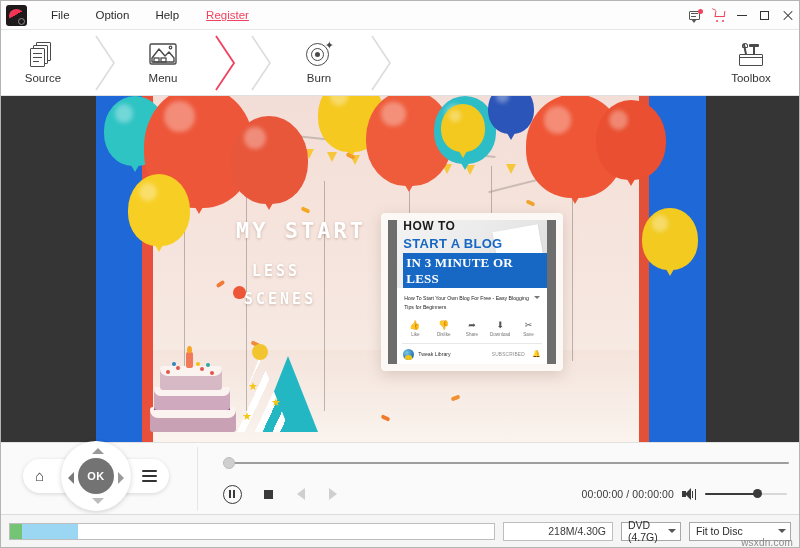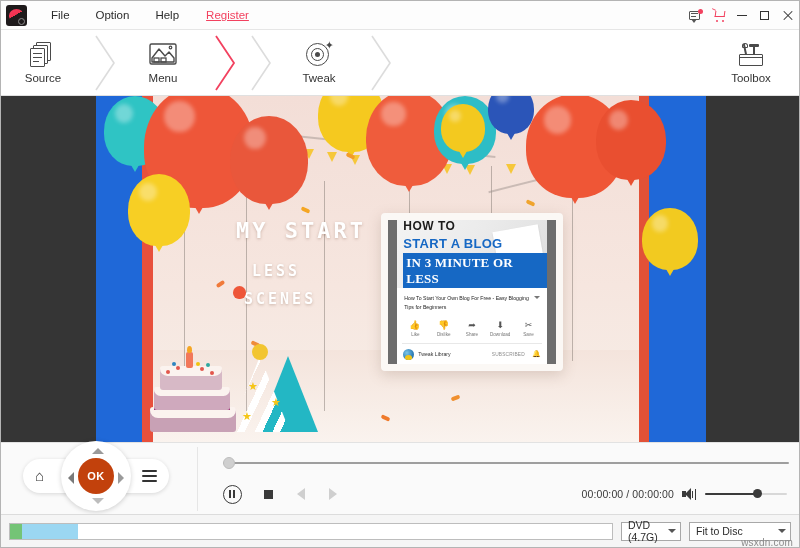--- a/index.html
+++ b/index.html
@@ -451,21 +451,21 @@
   .ic-list span:nth-child(2){ top:5px; }
   .ic-list span:nth-child(3){ top:10px; }
   .dpad {
     position: absolute; left: 42px; top: 0px;
     width: 70px; height: 70px; border-radius: 50%;
     background: #fff; box-shadow: 0 1px 5px rgba(0,0,0,.18);
   }
   .dpad .ok {
     position: absolute; left: 17px; top: 17px;
     width: 36px; height: 36px; border-radius: 50%;
-    background: #c2410c; color: #fff;
+    background: #737373; color: #fff;
     display: flex; align-items: center; justify-content: center;
     font-size: 11px; font-weight: bold; letter-spacing: .5px;
   }
   .dpad .arw { position: absolute; width: 0; height: 0; }
   .dpad .up {
     left: 31px; top: 7px;
     border-left: 6px solid transparent; border-right: 6px solid transparent;
     border-bottom: 6px solid #9a9a9a;
   }
   .dpad .dn {
@@ -694,21 +694,21 @@
         </svg>
       </div>
 
       <div class="step">
         <div class="step-icon ic-burn">
           <span class="d1"></span>
             <span class="d2"></span>
             <span class="d3"></span>
             <span class="sp">✦</span>
         </div>
-        <div class="lbl">Tweak</div>
+        <div class="lbl">Burn</div>
       </div>
 
       <div class="chev">
         <svg class="v" viewBox="0 0 22 58">
           <path d="M2 2 L20 29 L2 56" fill="none" stroke="#dcdcdc" stroke-width="1.6"></path>
         </svg>
       </div>
     </div>
 
     <div class="toolbox-step">
@@ -930,20 +930,21 @@
         <span class="knb"></span>
       </span>
     </div>
   </div>
 
   <div class="statusbar">
     <div class="capacity">
       <span class="seg s-green"></span>
       <span class="seg s-blue"></span>
     </div>
+    <div class="size-box">218M/4.30G</div>
     <div class="combo disc">
       <span class="cv">DVD (4.7G)</span>
       <span class="arr"></span>
     </div>
     <div class="combo fit">
       <span class="cv">Fit to Disc</span>
       <span class="arr"></span>
     </div>
     <div class="watermark">wsxdn.com</div>
   </div>

